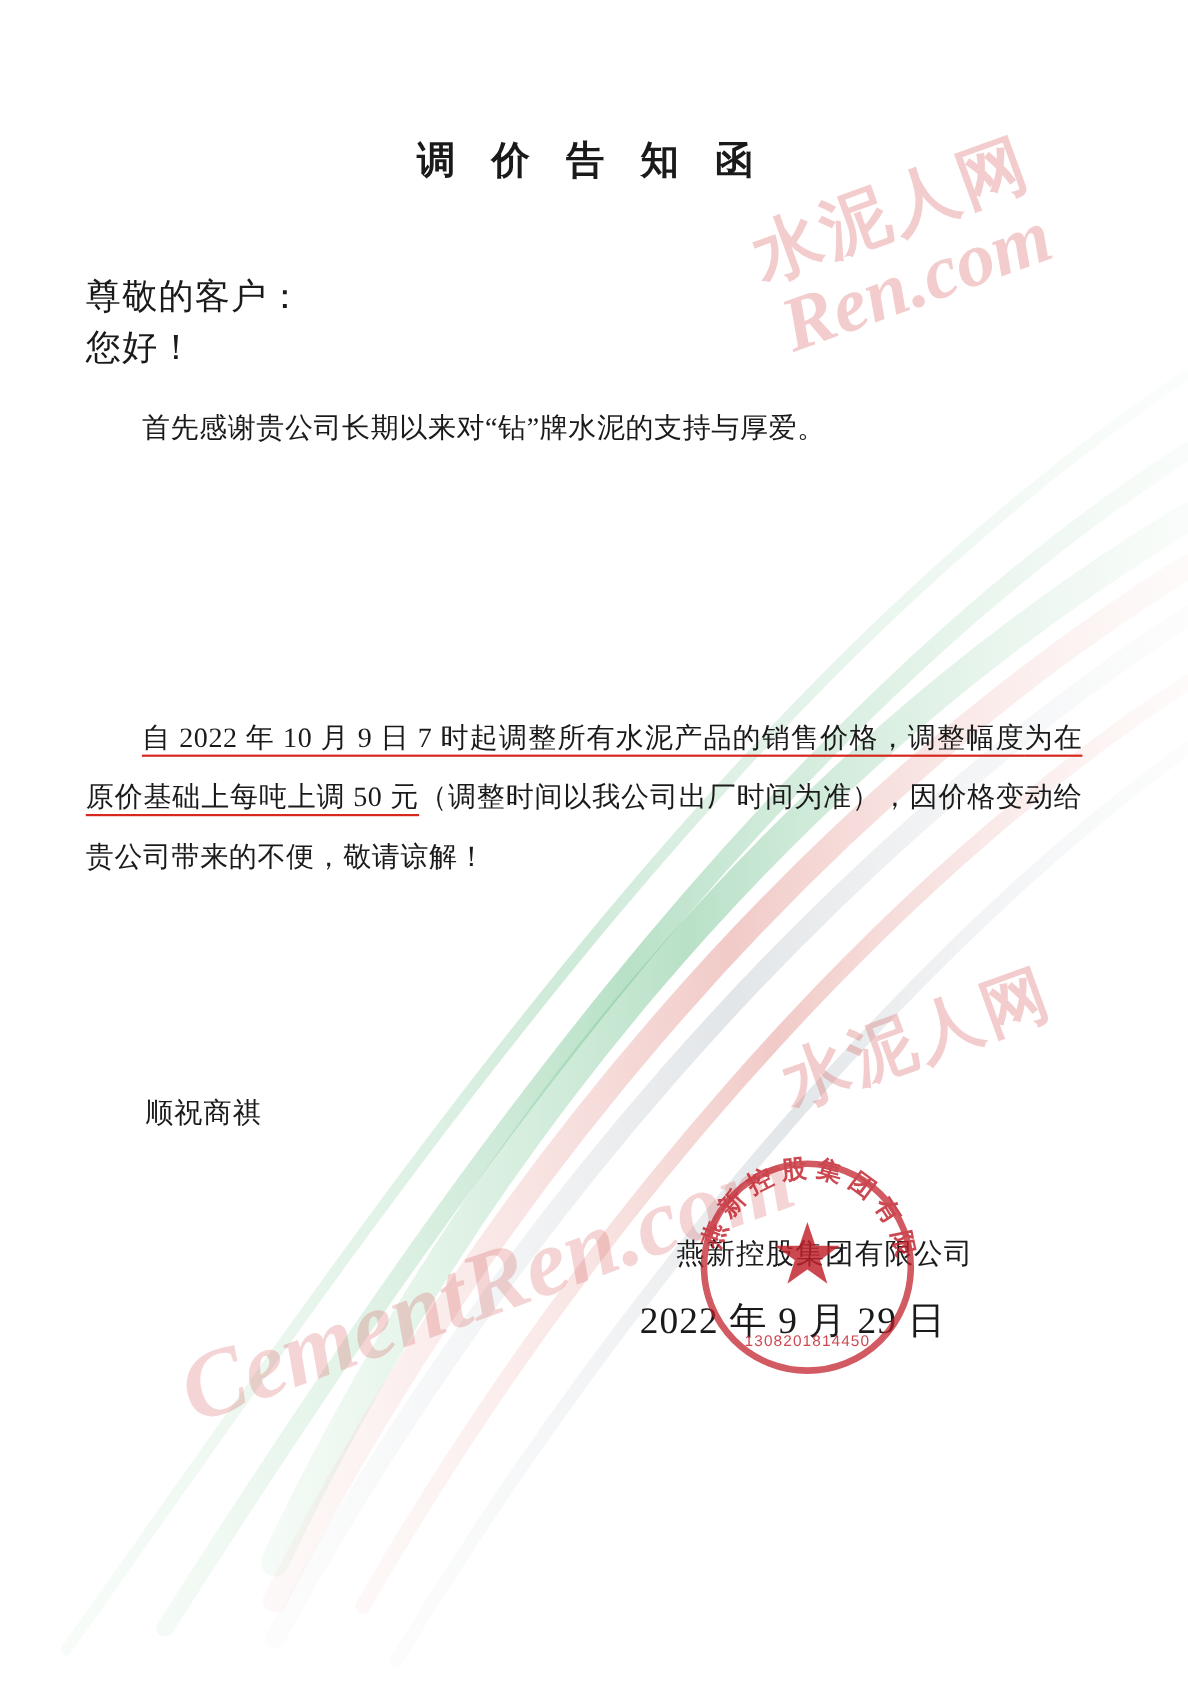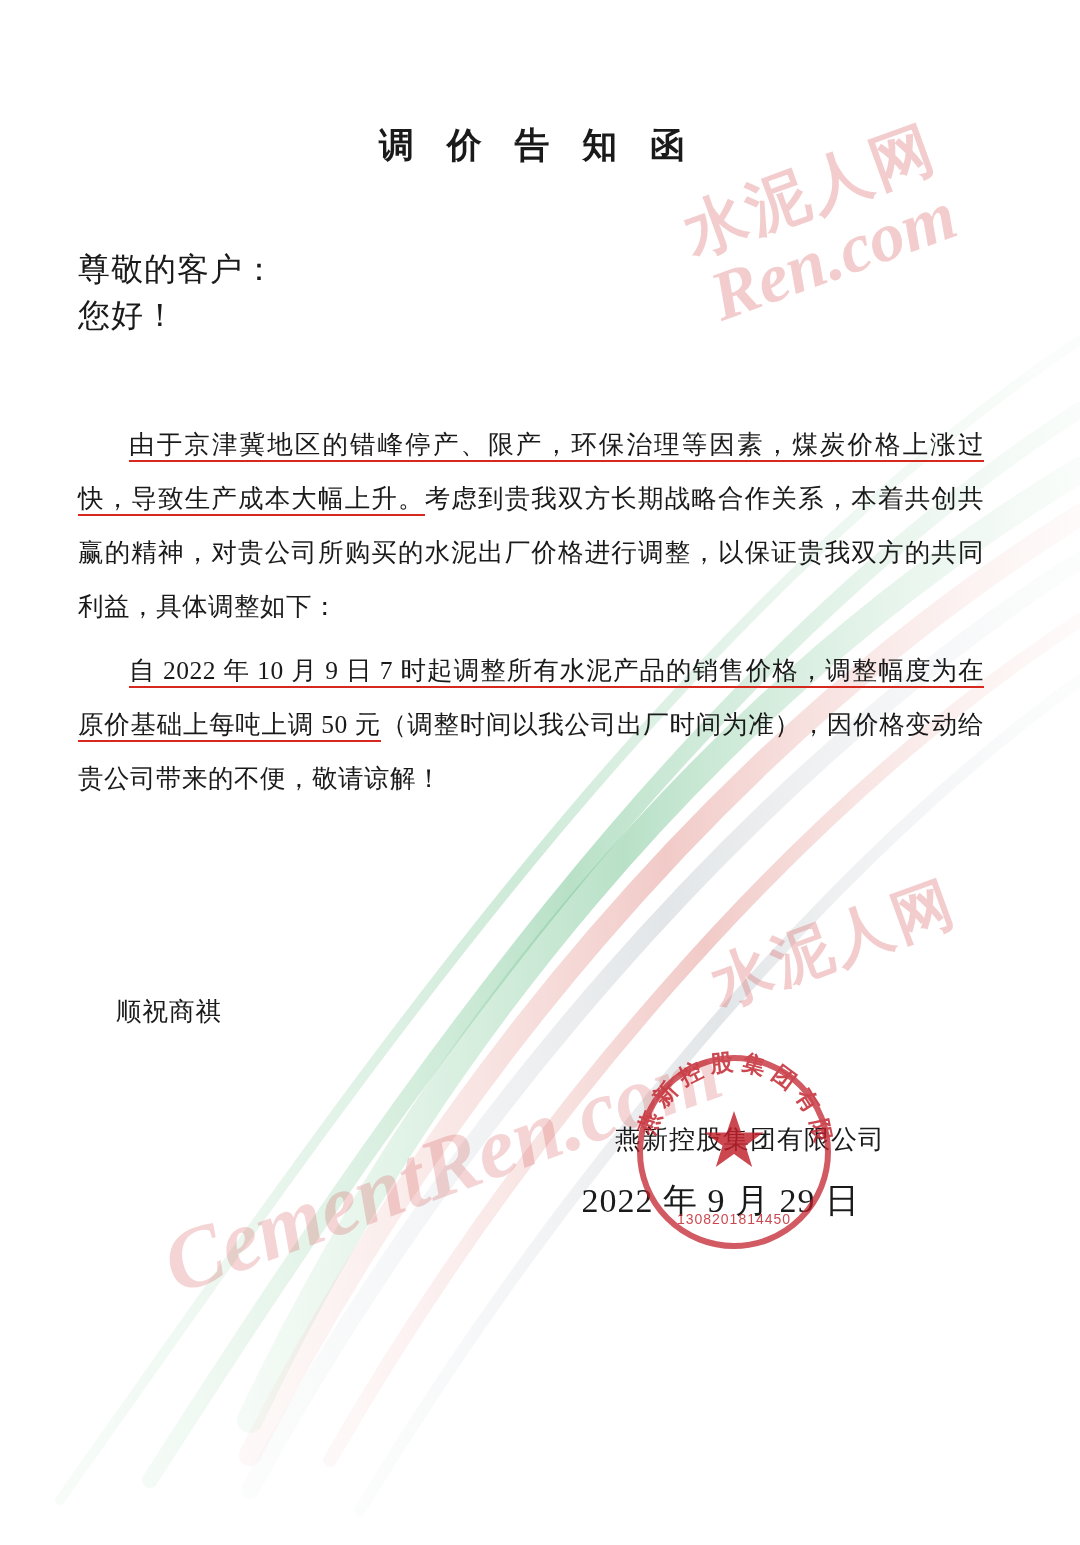--- a/index.html
+++ b/index.html
@@ -90,21 +90,21 @@
   .p3 { top: 644px; }
   .p4 { top: 812px; }
 
   .u-red {
     border-bottom: 2.5px solid #d6281f;
     padding-bottom: 1px;
   }
 
   .closing {
     position: absolute;
-    left: 116px;
+    left: 132px;
     top: 994px;
     font-size: 25.5px;
     letter-spacing: 1px;
   }
   .sign-company {
     position: absolute;
     left: 0; top: 1122px;
     width: 1080px;
     padding-right: 195px;
     box-sizing: border-box;
@@ -172,22 +172,22 @@
 <div class="wm wm-cn wm3">水泥人网</div>
 <div class="wm wm-en wm4">CementRen.com</div>
 
 <div class="doc">
 
   <div class="title">调 价 告 知 函</div>
 
   <div class="salutation sal1">尊敬的客户：</div>
   <div class="salutation sal2">您好！</div>
 
-
-  <div class="para p2"><span class="u-red">由于京津冀地区的错峰停产、限产，环保治理等因素，煤炭价格上涨</span><span class="u-red">过快，导致生产成本大幅上升。</span><span>考虑到贵我双方长期战略合作关系，本着共创共赢的精神，对贵公司所购买的水泥出厂价格进行调整，以保证贵我双方的共同利益，具体调整如下：</span></div>
+  <div class="para p1">首先感谢贵公司长期以来对“钻”牌水泥的支持与厚爱。</div>
+
 
   <div class="para p3"><span class="u-red">自 2022 年 10 月 9 日 7 时起调整所有水泥产品的销售价格，调整幅度</span><span class="u-red">为在原价基础上每吨上调 50 元</span><span>（调整时间以我公司出厂时间为准），因价格变动给贵公司带来的不便，敬请谅解！</span></div>
 
 
   <div class="closing">顺祝商祺</div>
 
   <div class="sign-company">燕新控股集团有限公司</div>
   <div class="sign-date">2022 年 9 月 29 日</div>
 </div>
 

